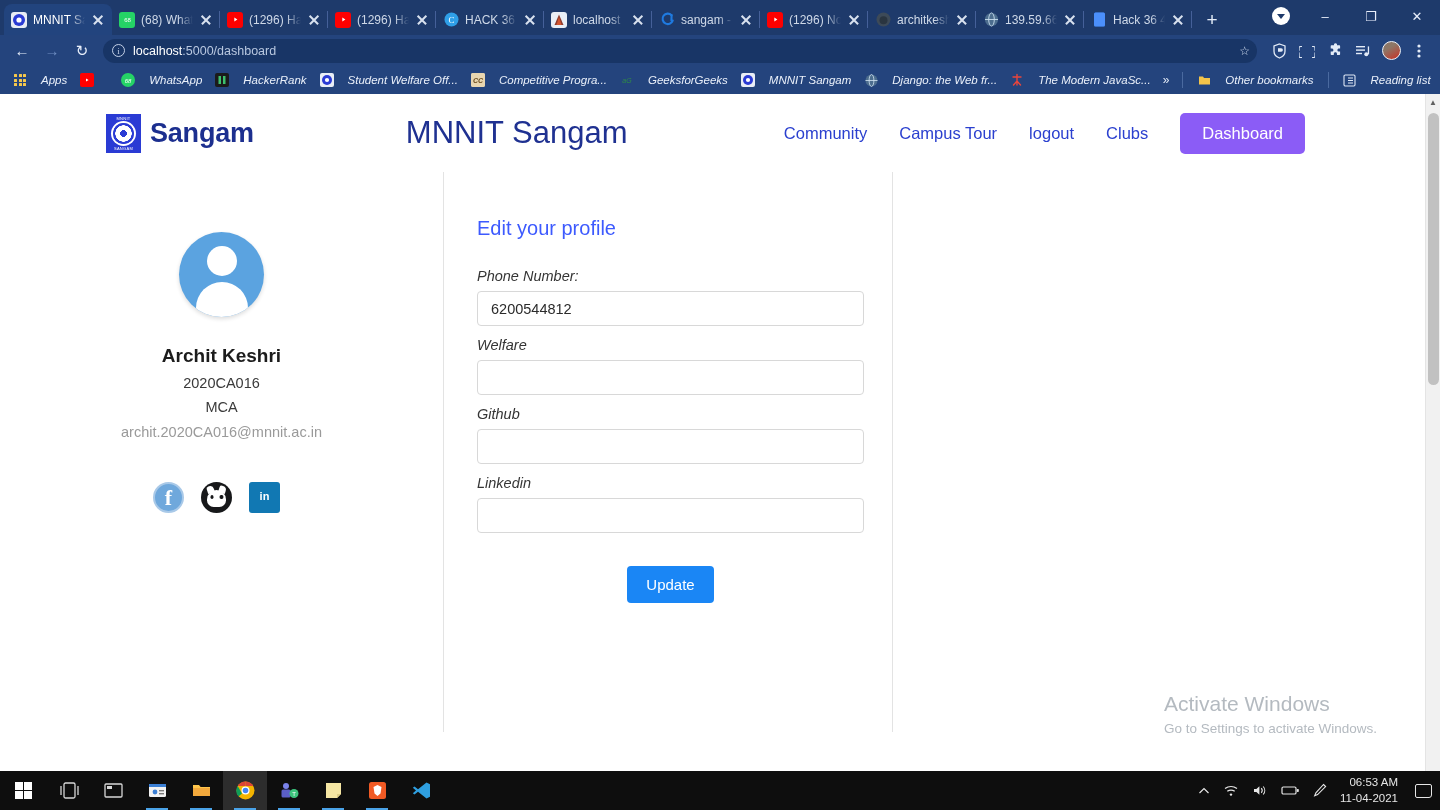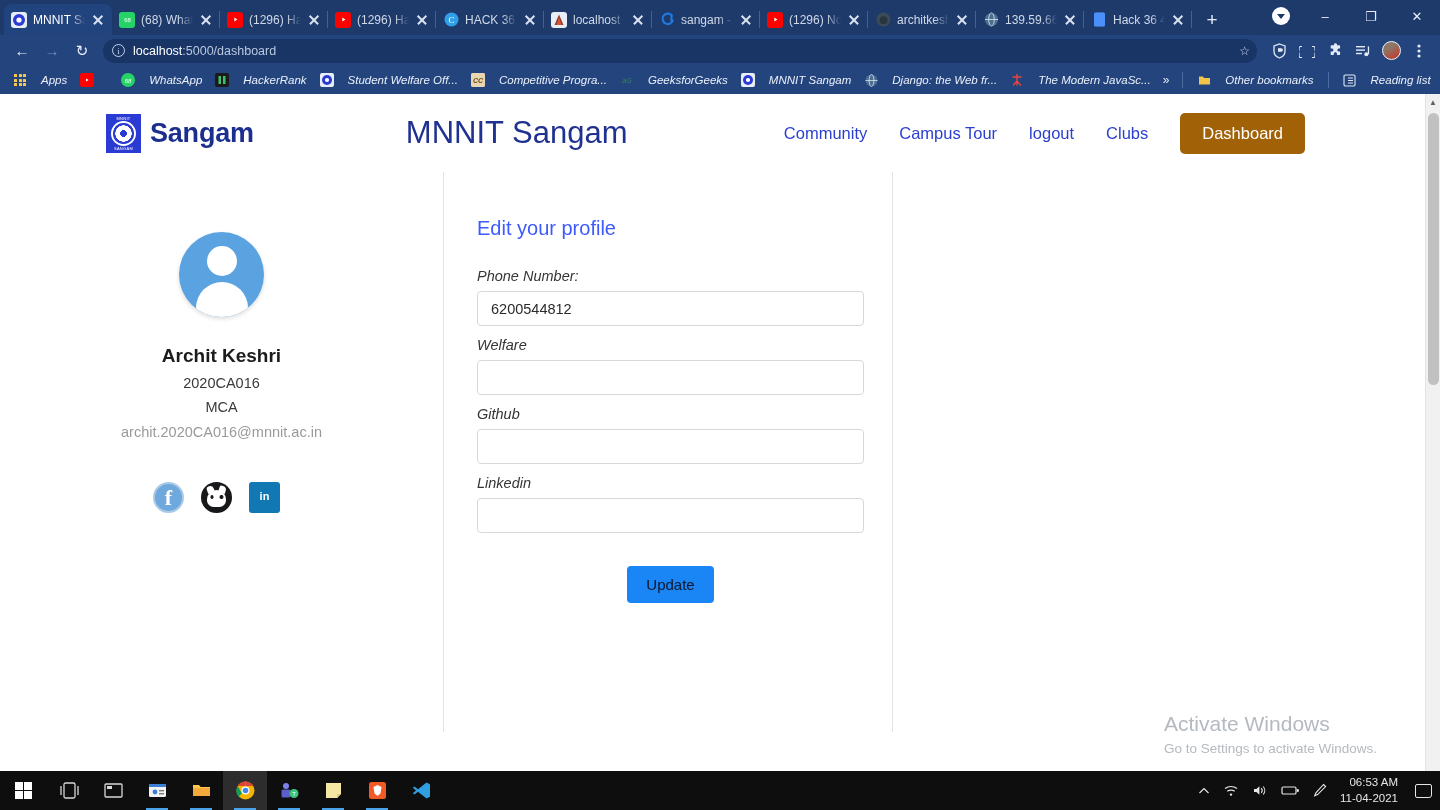--- a/index.html
+++ b/index.html
@@ -182,21 +182,21 @@
     font-size: 31px; color: #1f3191; font-weight: 400; margin-left: 152px;
   }
   .site-nav {
     margin-left: auto; display: flex; align-items: center; gap: 32px;
     padding-right: 135px;
   }
   .site-nav a {
     color: #2b40cf; font-size: 16.5px; text-decoration: none; white-space: nowrap;
   }
   .nav-cta {
-    background: #a16207; color: #ffffff !important; padding: 11px 22px;
+    background: #8b5cf6; color: #ffffff !important; padding: 11px 22px;
     border-radius: 5px; font-size: 16.5px;
   }
 
   
   .columns {
     display: flex; height: 560px; padding-top: 0;
   }
   .col-left  { width: 443px; padding-top: 60px; }
   .col-mid   { width: 450px; border-left: 1px solid #e3e3e3;
                border-right: 1px solid #e3e3e3; padding: 45px 0 0 33px; }
@@ -274,30 +274,30 @@
     font-family: "Liberation Sans", sans-serif; outline: none;
     margin-bottom: 11px; display: block;
   }
   .col-right .finput { width: 297px; }
   .ftextarea {
     width: 297px; height: 248px; border: 1px solid #d8d8d8; border-radius: 4px;
     padding: 7px 10px; font-size: 14.5px; background: #fff; resize: none;
     font-family: "Liberation Sans", sans-serif; outline: none; display: block;
   }
   .btn-primary {
-    background: #1a86f5; color: #0f172a; border: none; border-radius: 4px;
+    background: #1a86f5; color: #ffffff; border: none; border-radius: 4px;
     font-size: 15px; padding: 10px 19px; font-family: "Liberation Sans", sans-serif;
     cursor: pointer;
   }
   .btn-row-mid { display: flex; justify-content: center; margin-top: 33px; width: 387px; }
   .btn-row-right { margin-top: 30px; margin-left: 113px; }
 
   
   .watermark {
-    position: absolute; left: 1164px; top: 618px; color: #aeb4ba;
+    position: absolute; left: 1164px; top: 598px; color: #aeb4ba;
     pointer-events: none;
   }
   .watermark .w1 { font-size: 21px; font-weight: 400; color: #b4bac0; }
   .watermark .w2 { font-size: 13.5px; margin-top: 5px; color: #b4bac0; }
 
   
   .taskbar {
     position: absolute; left: 0; bottom: 0; width: 1440px; height: 39px;
     background: #0e0e0e; display: flex; align-items: center;
   }

